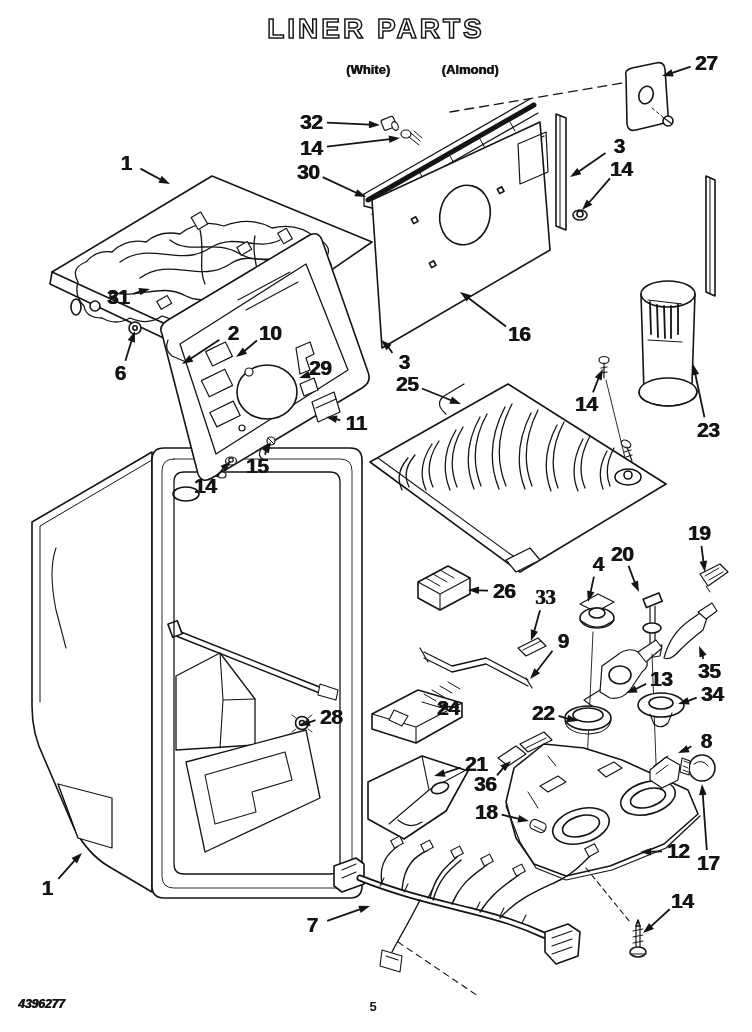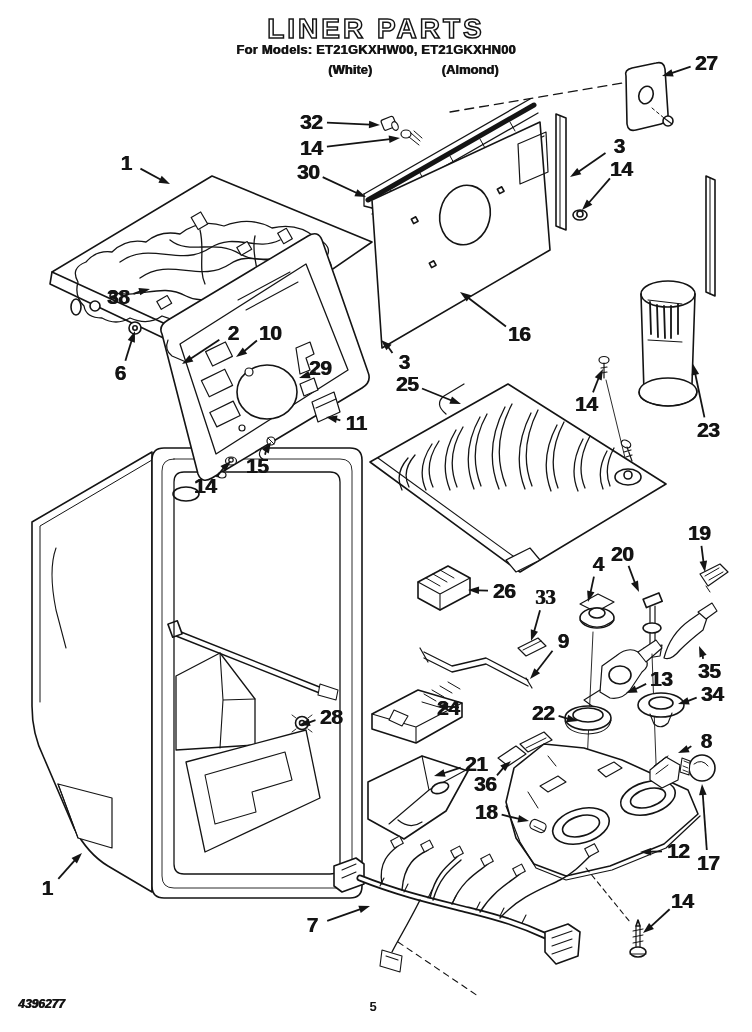--- a/index.html
+++ b/index.html
@@ -2,40 +2,39 @@
 <html><head>
 <meta charset="utf-8">
 <style>
   html,body{margin:0;padding:0;background:#e8e8e8;}
   #page{position:relative;width:752px;height:1032px;background:#ffffff;overflow:hidden;
         font-family:"Liberation Sans","DejaVu Sans",sans-serif;color:#141414;margin:0 auto;}
   #title-svg{position:absolute;left:0;top:6px;width:752px;height:44px;}
   .models-line{position:absolute;top:42px;left:0;width:752px;text-align:center;
         font-size:13px;font-weight:700;letter-spacing:0.2px;text-shadow:0.6px 0 #141414;}
   .finish{position:absolute;top:62px;font-size:13px;font-weight:700;text-shadow:0.6px 0 #141414;}
-  #finish-white{left:328px;width:80px;}
+  #finish-white{left:328px;width:80px;text-align:center;}
   #finish-almond{left:428px;width:84px;text-align:center;}
   #art,#leader-layer{position:absolute;left:0;top:0;width:752px;height:1032px;}
   #leader-layer{pointer-events:none;}
   .callout{position:absolute;transform:translate(-50%,-52%);font-size:21px;font-weight:700;
         letter-spacing:-0.5px;white-space:nowrap;text-shadow:0.7px 0 #141414;}
   #doc-number{position:absolute;left:18px;top:997px;font-size:12px;font-weight:700;
         font-style:italic;text-shadow:0.8px 0 #141414;}
   #page-number{position:absolute;left:358px;top:999px;width:30px;text-align:center;
         font-size:13px;font-weight:700;}
 </style>
 </head>
 <body>
 
 <div id="page">
 
   <svg id="title-svg">
     <text x="376" y="32" text-anchor="middle" font-family="Liberation Sans, DejaVu Sans, sans-serif" font-size="28" font-weight="bold" letter-spacing="3" fill="#ffffff" stroke="#141414" stroke-width="1.5">LINER PARTS</text>
   </svg>
-  <div class="models-line">For Models: ET21GKXHW00, ET21GKXHN00</div>
   <div class="finish" id="finish-white">(White)</div>
   <div class="finish" id="finish-almond">(Almond)</div>
 
   <svg id="art" viewBox="0 0 752 1032">
     <g fill="#ffffff" stroke="#141414" stroke-width="1.6" stroke-linejoin="round" stroke-linecap="round">
 
       <g>
         <path d="M52,272 L212,176 L372,242 L218,348 Z"></path>
         <path d="M52,272 L50,284 L214,362 L218,348" fill="none"></path>
         <path d="M78,282 Q70,268 86,262 Q96,250 112,252 Q126,238 146,242 Q160,230 180,234 Q200,218 224,226 Q250,216 272,228 Q298,222 316,238 Q334,246 326,258 Q338,268 322,276 Q318,292 298,294 Q288,306 268,304 Q252,316 232,310 Q216,322 196,314 Q180,324 162,316 Q148,326 130,318 Q116,326 102,318 Q86,318 84,306 Q74,296 78,282 Z" fill="none" stroke-width="1.3"></path>
@@ -381,21 +380,21 @@
 
   <div id="callout-labels">
       <div class="callout" style="left: 126px; top: 163px;">1</div>
       <div class="callout" style="left: 311px; top: 122px;">32</div>
       <div class="callout" style="left: 311px; top: 148px;">14</div>
       <div class="callout" style="left: 308px; top: 172px;">30</div>
       <div class="callout" style="left: 706px; top: 63px;">27</div>
       <div class="callout" style="left: 619px; top: 146px;">3</div>
       <div class="callout" style="left: 621px; top: 169px;">14</div>
       <div class="callout" style="left: 519px; top: 334px;">16</div>
-      <div class="callout" style="left: 118px; top: 297px;">38</div>
+      <div class="callout" style="left: 118px; top: 297px;">31</div>
       <div class="callout" style="left: 120px; top: 373px;">6</div>
       <div class="callout" style="left: 233px; top: 333px;">2</div>
       <div class="callout" style="left: 270px; top: 333px;">10</div>
       <div class="callout" style="left: 320px; top: 368px;">29</div>
       <div class="callout" style="left: 356px; top: 423px;">11</div>
       <div class="callout" style="left: 257px; top: 466px;">15</div>
       <div class="callout" style="left: 205px; top: 486px;">14</div>
       <div class="callout" style="left: 404px; top: 362px;">3</div>
       <div class="callout" style="left: 407px; top: 384px;">25</div>
       <div class="callout" style="left: 586px; top: 404px;">14</div>

